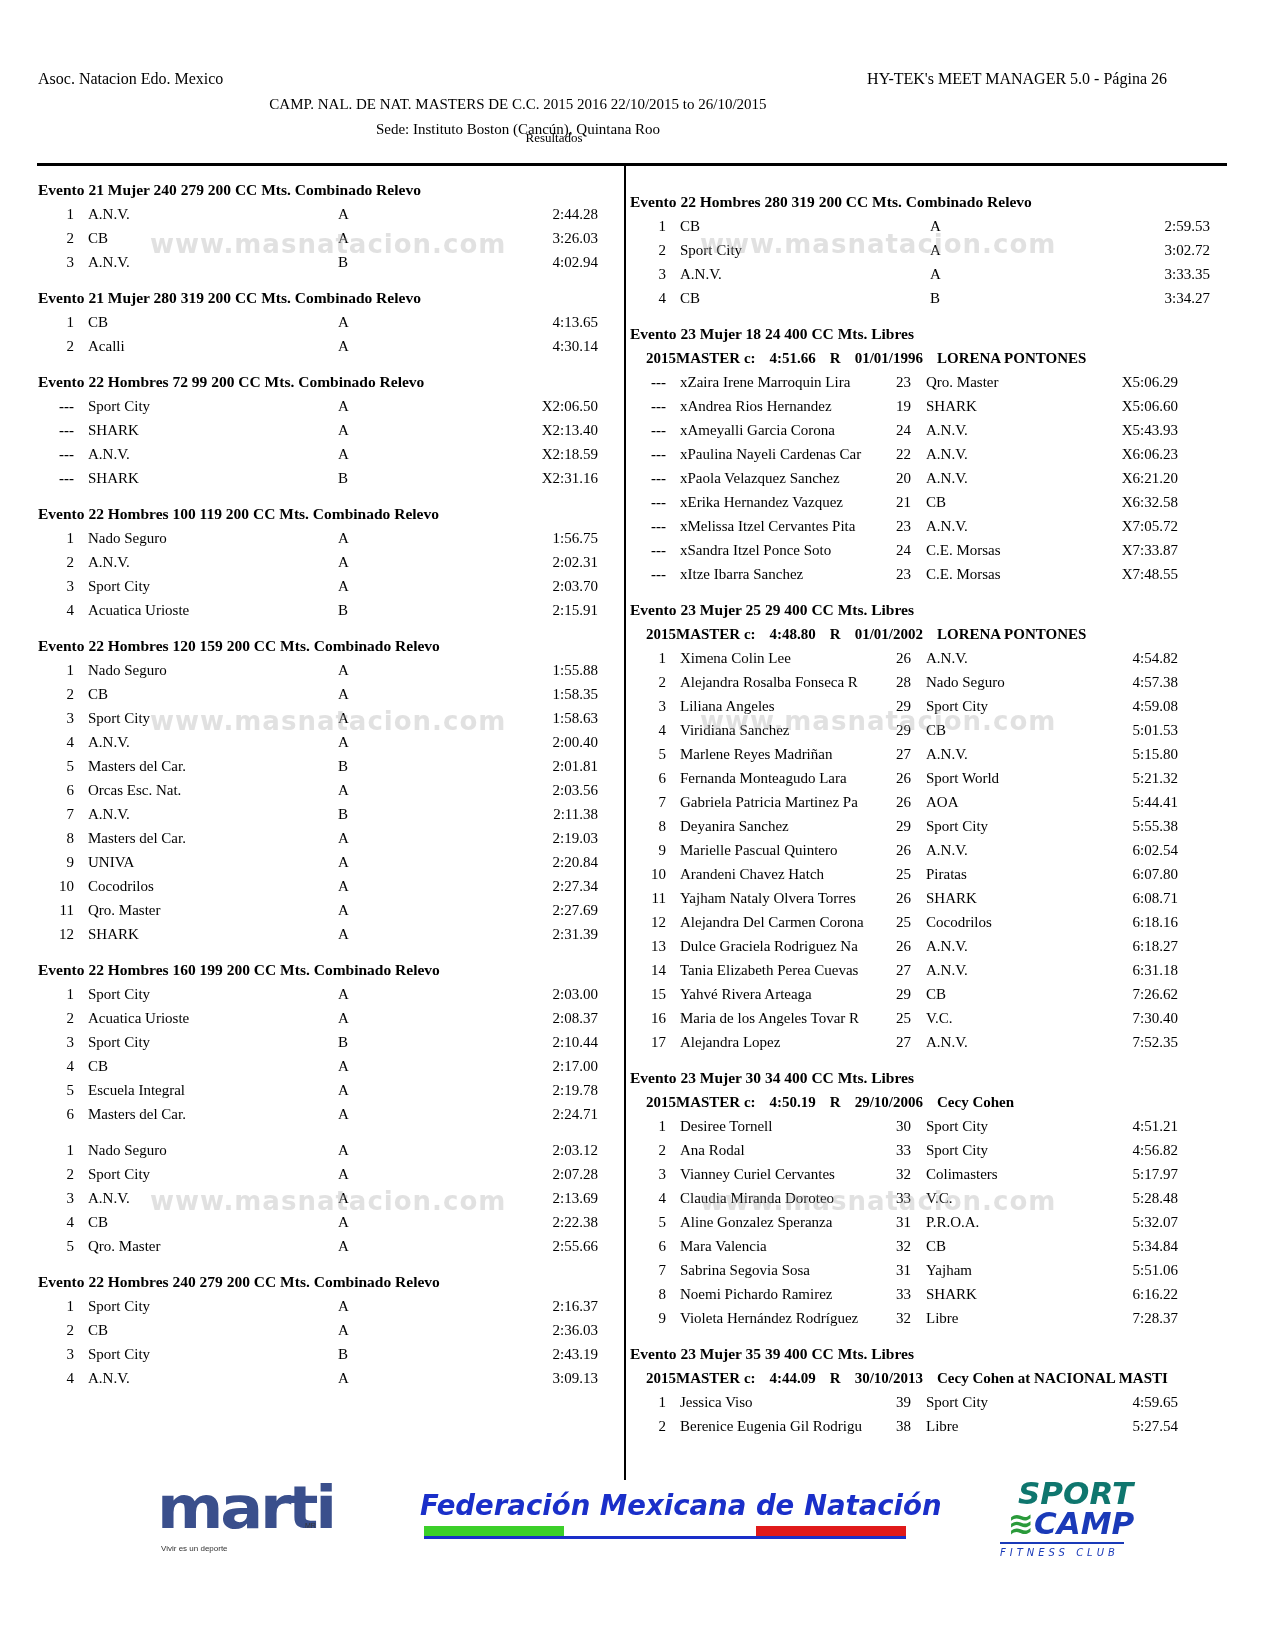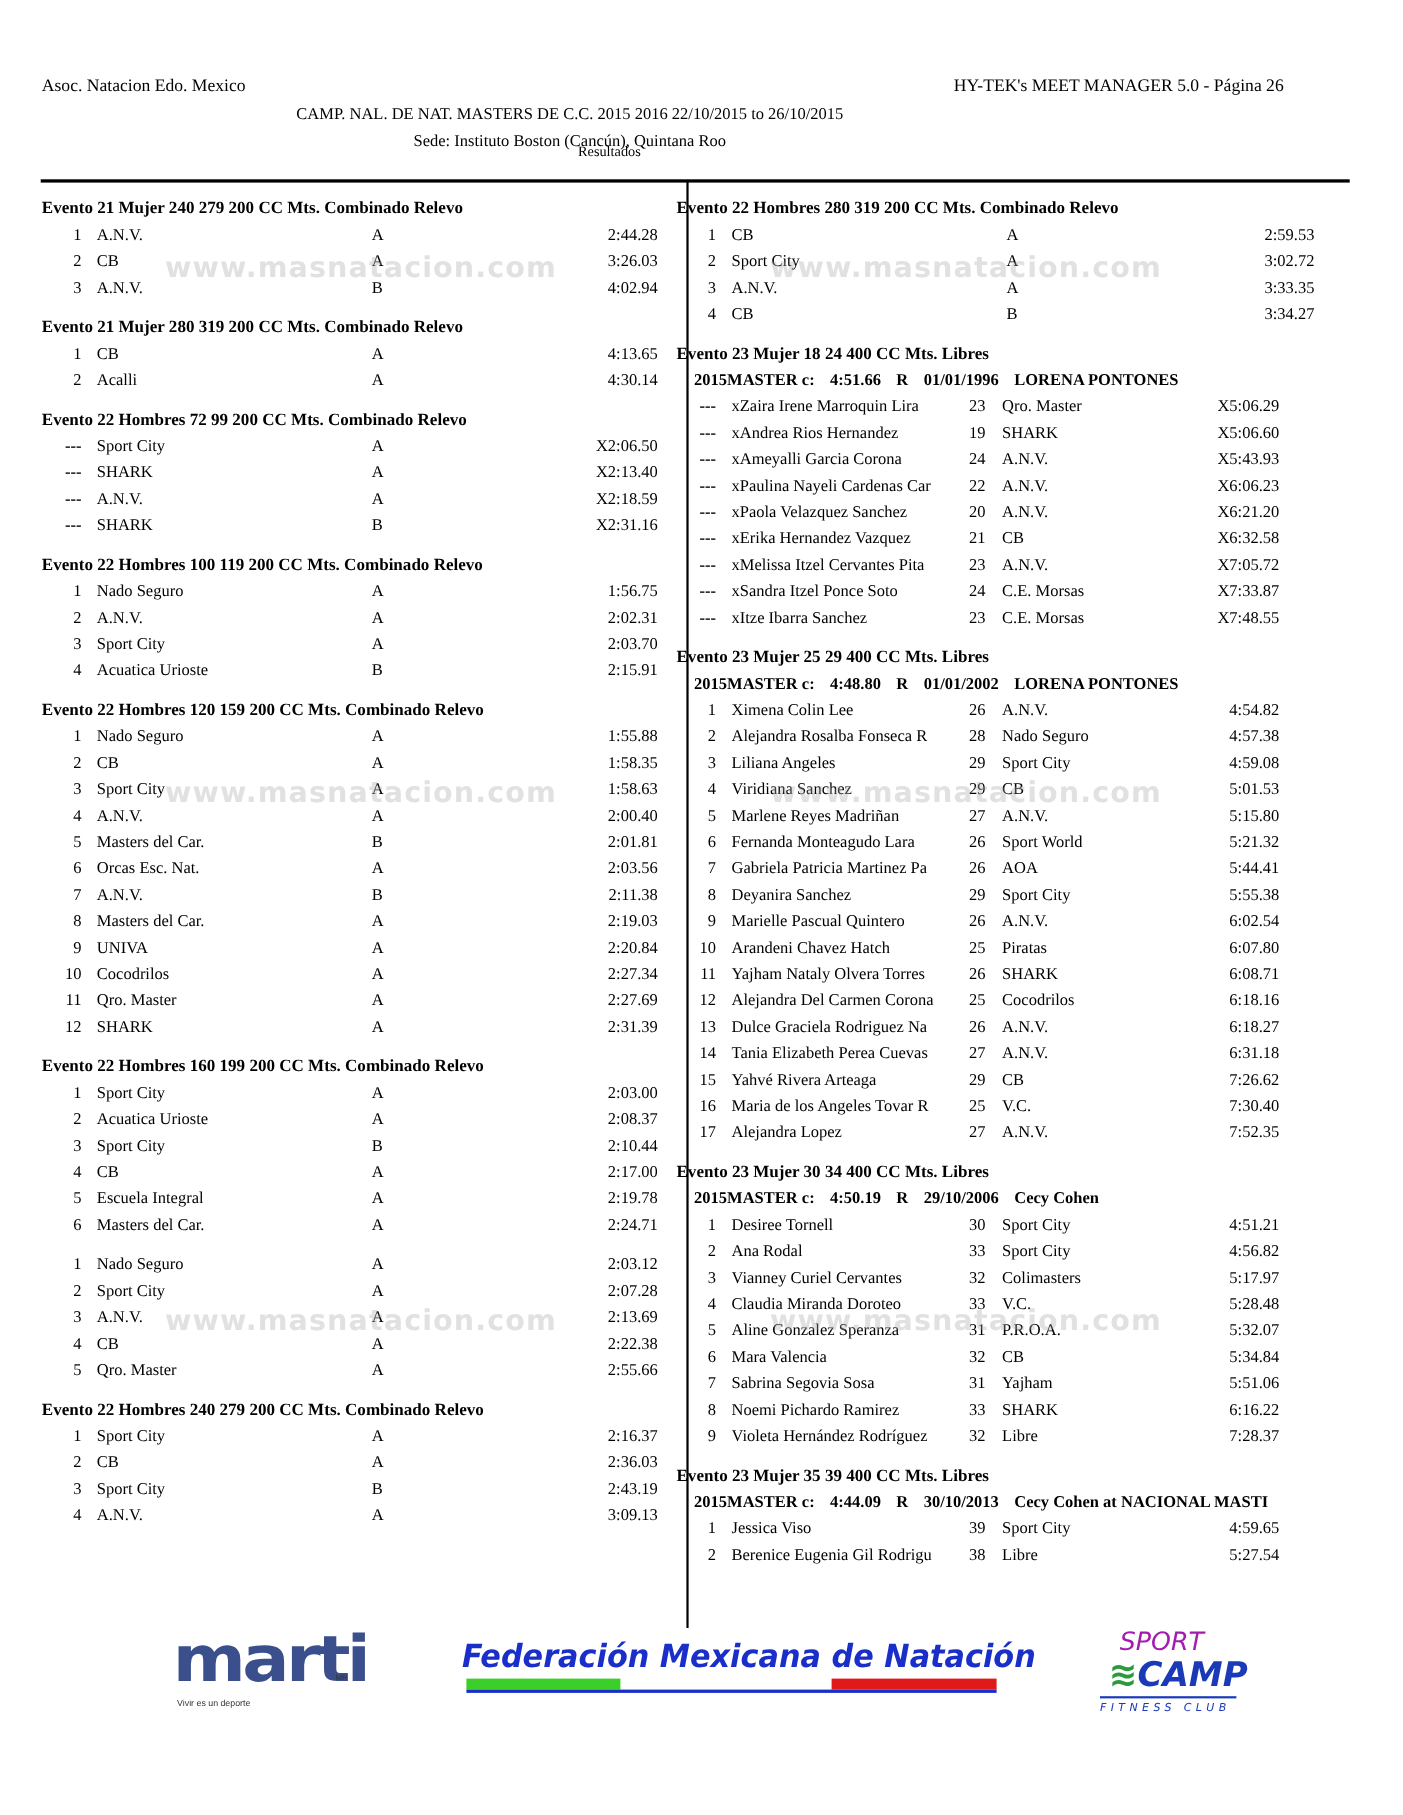--- a/index.html
+++ b/index.html
@@ -8,21 +8,21 @@
   .hdr-left { position: absolute; left: 38px; top: 70px; font-size: 16px; }
   .hdr-right { position: absolute; right: 108px; top: 70px; font-size: 16px; }
   .hdr-center { position: absolute; left: 0; width: 1036px; text-align: center; font-weight: normal; font-size: 15px; }
   .hdr-title { top: 96px; }
   .hdr-venue { top: 121px; }
   .hdr-results { top: 130px; font-size: 13px; padding-left: 36px; }
   .top-rule { position: absolute; left: 37px; width: 1190px; top: 163px; height: 3px; background: #000; }
   .col-rule { position: absolute; left: 624px; top: 165px; width: 2px; height: 1315px; background: #000; }
   .col { position: absolute; top: 178px; }
   .col.left { left: 38px; width: 560px; }
-  .col.right { left: 615px; width: 580px; }
+  .col.right { left: 630px; width: 580px; margin-top: 12px; }
   .event { margin-bottom: 12px; }
   .ev-title { font-weight: bold; font-size: 15.5px; height: 24px; line-height: 24px; white-space: nowrap; }
   .rec { font-weight: bold; font-size: 15px; height: 24px; line-height: 24px; white-space: nowrap; padding-left: 16px; }
   .rec span { margin-right: 14px; }
   .row { height: 24px; line-height: 24px; font-size: 15px; position: relative; white-space: nowrap; }
   .row > span { position: absolute; top: 0; }
   .place { width: 36px; text-align: right; left: 0; }
   .place.dq { font-weight: bold; }
   .l .team { left: 50px; }
   .l .relay { left: 300px; }
@@ -39,21 +39,21 @@
                 letter-spacing: -3px; line-height: 60px; transform: scaleX(1.1); transform-origin: left; }
   .marti-tag { font-family: "Liberation Sans", sans-serif; font-size: 8px; color: #333; margin-top: 6px; padding-left: 4px; }
   .marti-mr { position: absolute; left: 148px; top: 44px; font-size: 7px; font-family: "Liberation Sans", sans-serif; color:#333; }
   .logo-fmn { position: absolute; left: 420px; top: 18px; width: 520px; }
   .fmn-word { font-family: "DejaVu Sans", sans-serif; font-weight: bold; font-style: italic; font-size: 29px; color: #1a2fc9; white-space: nowrap; transform: scaleX(0.95); transform-origin: left; }
   .fmn-bars { position: relative; height: 14px; margin-top: 4px; width: 490px; }
   .fmn-green { position: absolute; left: 4px; top: 0; width: 140px; height: 10px; background: #3ccf2a; }
   .fmn-red { position: absolute; left: 336px; top: 0; width: 150px; height: 10px; background: #e01a1a; }
   .fmn-blue { position: absolute; left: 4px; top: 10px; width: 482px; height: 3px; background: #1a2fc9; }
   .logo-sc { position: absolute; left: 1000px; top: 8px; width: 130px; font-family: "DejaVu Sans", sans-serif; }
-  .sc-sport { font-weight: normal; font-style: italic; font-size: 23px; color: #a21caf; line-height: 30px; padding-left: 18px; }
+  .sc-sport { font-weight: bold; font-style: italic; font-size: 31px; color: #0f766e; line-height: 30px; padding-left: 18px; }
   .sc-city { font-weight: bold; font-style: italic; font-size: 31px; color: #1a3ab8; line-height: 30px; padding-left: 8px; }
   .sc-waves { color: #2a9a3a; font-style: normal; }
   .sc-rule { height: 2px; background: #1a3ab8; width: 124px; margin: 4px 0 3px 0; }
   .sc-fitness { font-size: 10px; font-weight: normal; font-style: italic; color: #1a3ab8; letter-spacing: 4px; }
 </style>
 </head>
 <body>
 
 <div>
   <div class="hdr-left">Asoc. Natacion Edo. Mexico</div>

